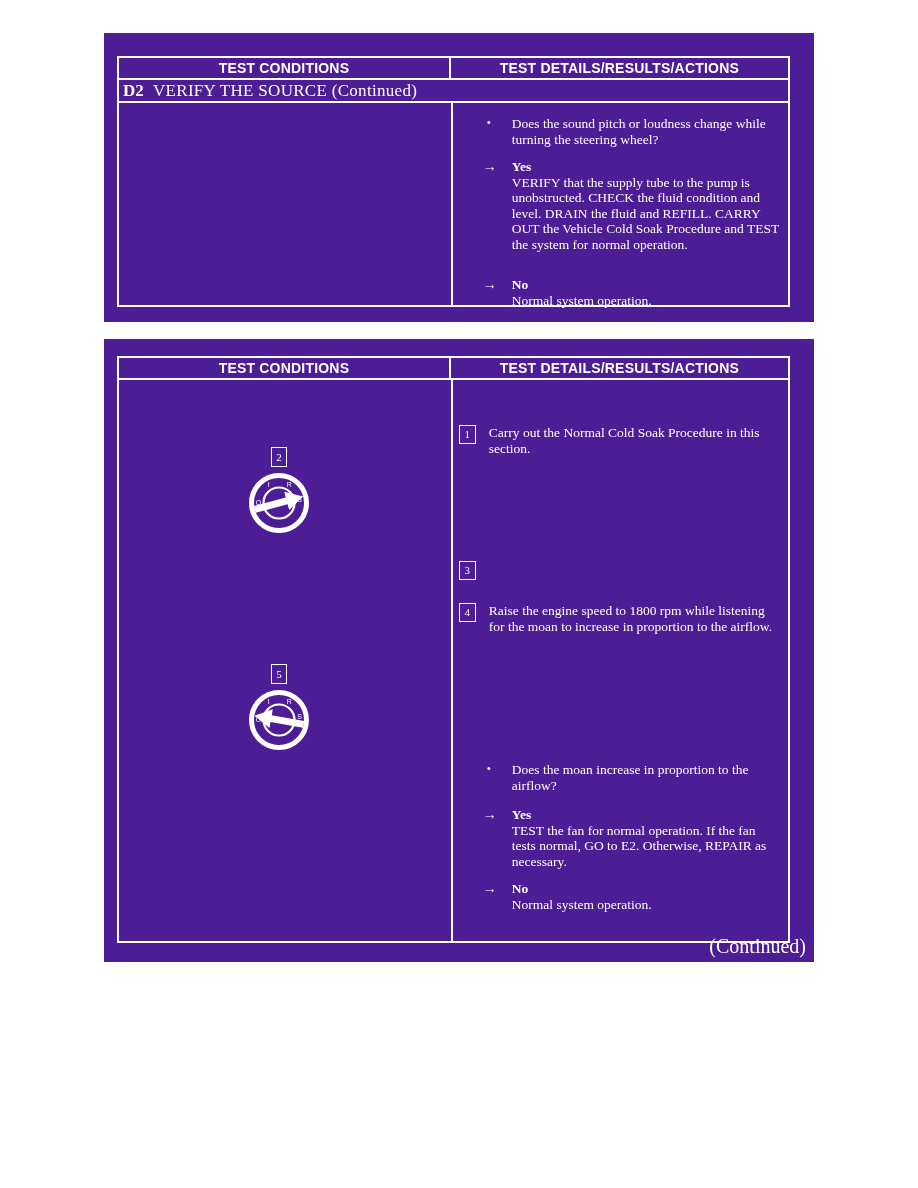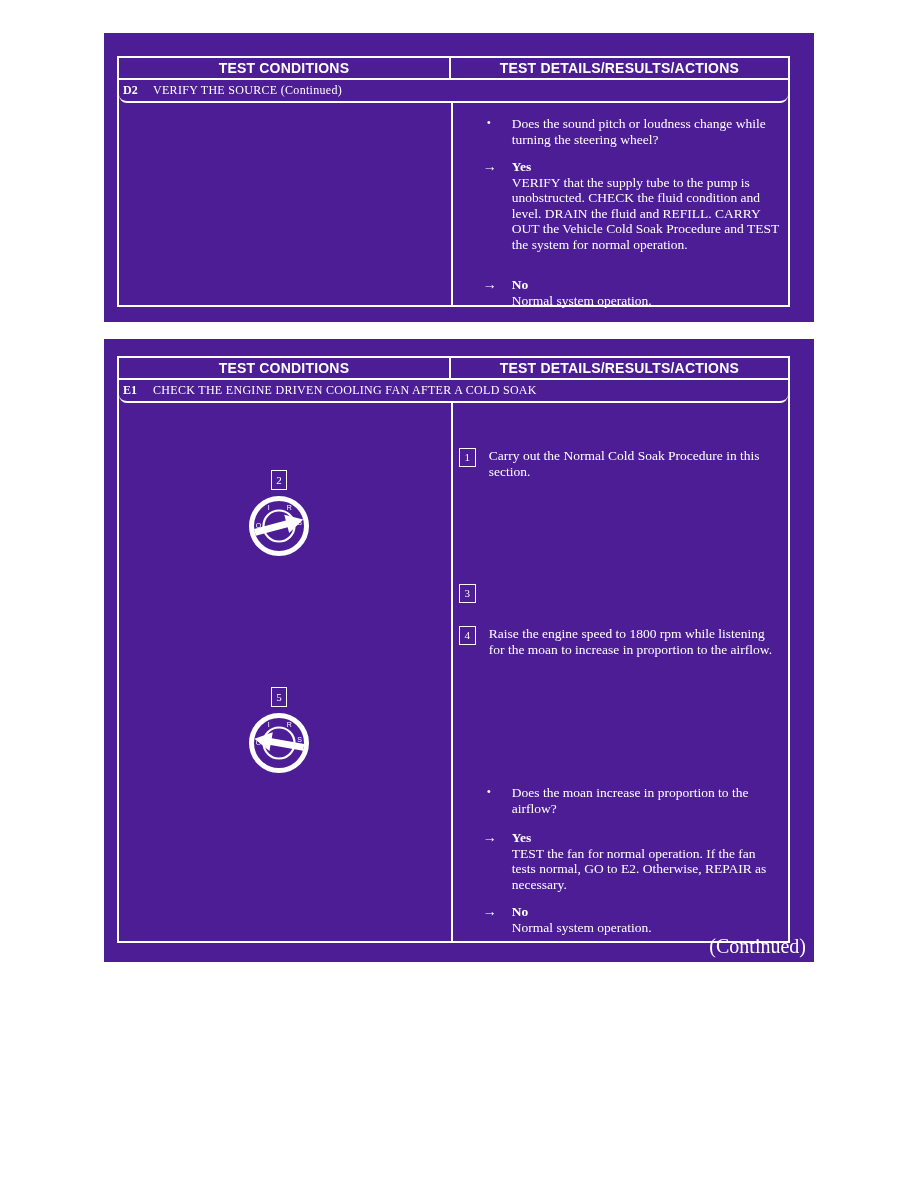--- a/index.html
+++ b/index.html
@@ -14,21 +14,21 @@
   #table-d2 { top:23px; height:251px; }
   #table-e1 { top:17px; height:587px; }
 
   .thead { display:flex; height:20px; border-bottom:2px solid #fff; flex:0 0 auto; }
   .th { font-family:"Liberation Sans", sans-serif; font-weight:bold; font-size:14px;
         display:flex; align-items:center; justify-content:center; letter-spacing:.2px; }
   .th-left  { width:49.6%; border-right:2px solid #fff; box-sizing:border-box; }
   .th-right { flex:1;border-radius:10px; }
 
   .title-row { height:21px; border-bottom:2px solid #fff; flex:0 0 auto;
-               display:flex; align-items:center; font-size:12px; white-space:nowrap;border-radius:8px; }
+               display:flex; align-items:center; font-size:17px; white-space:nowrap; }
   .title-code { font-weight:bold; margin-left:4px; width:30px; }
   .title-text { letter-spacing:.3px;text-align:center; }
 
   .tbody { flex:1; position:relative; }
   .vdivider { position:absolute; left:49.6%; top:0; bottom:0; width:2px; background:#fff; }
 
   .col-left  { position:absolute; left:0; top:0; bottom:0; width:49.6%; }
   .col-right { position:absolute; left:calc(49.6% + 2px); right:0; top:0; bottom:0;
                font-size:13.5px; line-height:15.5px; }
 
@@ -96,24 +96,20 @@
     </div>
   </div>
 </div>
 
 <div class="panel" id="panel-e1">
   <div class="ptable" id="table-e1">
     <div class="thead">
       <div class="th th-left">TEST CONDITIONS</div>
       <div class="th th-right">TEST DETAILS/RESULTS/ACTIONS</div>
     </div>
-    <div class="title-row">
-      <span class="title-code">E1</span>
-      <span class="title-text">CHECK THE ENGINE DRIVEN COOLING FAN AFTER A COLD SOAK</span>
-    </div>
     <div class="tbody">
       <div class="vdivider"></div>
 
       <div class="col-left">
 
         <div class="figure" id="figure-2">
           <div class="fig-num">2</div>
           <svg class="dial" viewBox="0 0 64 64">
             <circle cx="32" cy="32" r="27.5" fill="none" stroke="#fff" stroke-width="5"></circle>
             <text x="11.5" y="32">O</text>

